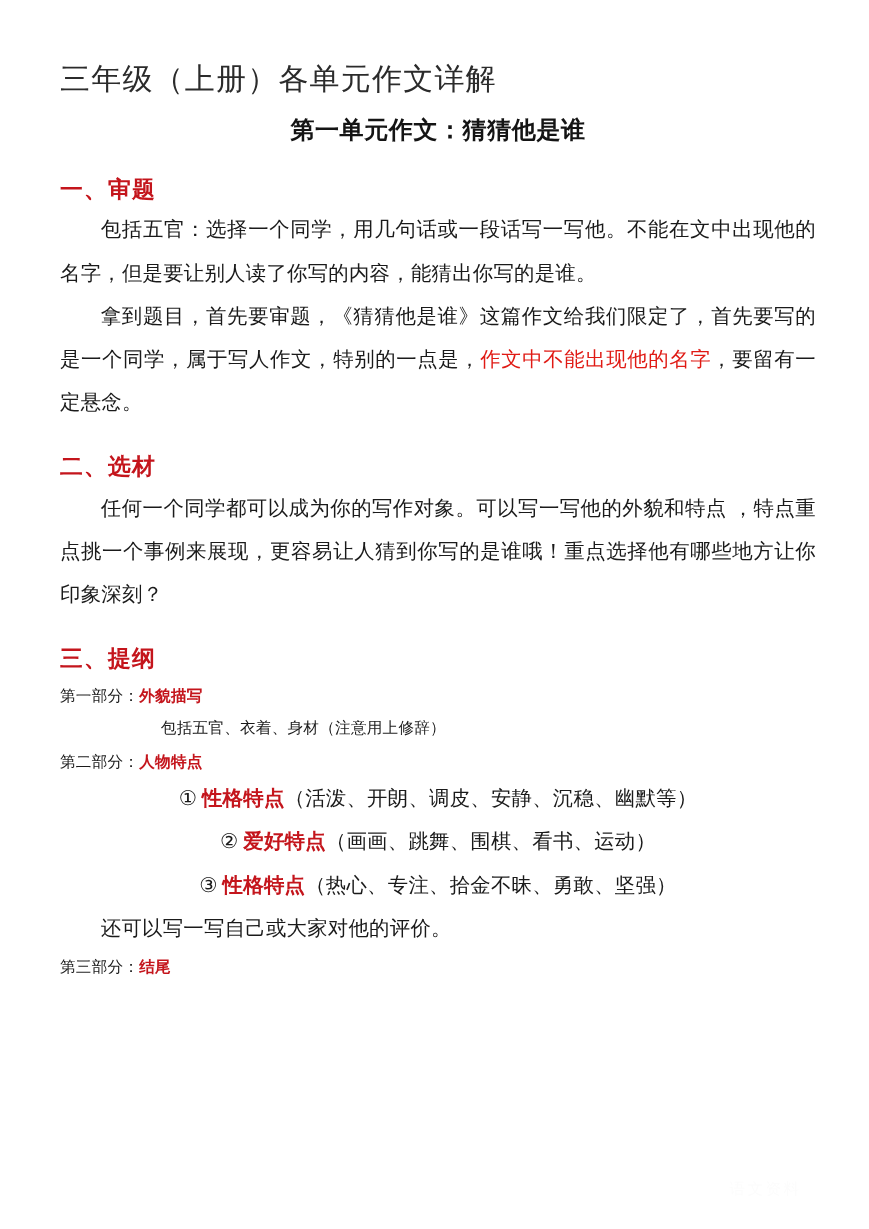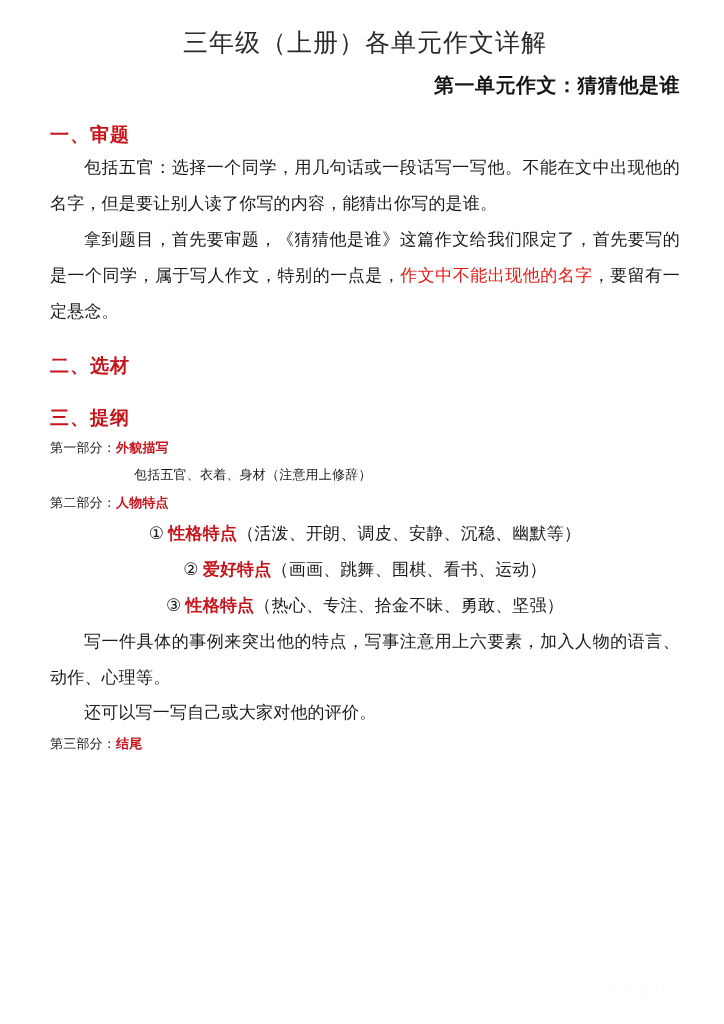--- a/index.html
+++ b/index.html
@@ -23,32 +23,31 @@
     box-sizing: border-box;
     padding: 0 44px 0 50px;
   }
 
   
   .doc-title {
     font-family: "Liberation Serif", "DejaVu Serif", serif;
     font-size: 25px;
     font-weight: 400;
     color: #2b2b2b;
-    text-align: center;
     letter-spacing: 1px;
     margin: 0;
-    padding-top: 26px;
+    padding-top: 50px;
     line-height: 1.35;
     white-space: nowrap;
   }
   .doc-subtitle {
     font-size: 20px;
     font-weight: 700;
     color: #141414;
-    text-align: right;
+    text-align: center;
     letter-spacing: 0.5px;
     margin: 0;
     padding-top: 12px;
     line-height: 1.35;
     white-space: nowrap;
   }
 
   
   .section-heading {
     font-size: 19px;
@@ -140,20 +139,23 @@
   <p class="para">
     <span>包括五官：选择一个同学，用几句话或一段话写一写他。不能在文中出现他的名字，但是要让别人读了你写的内容，能猜出你写的是谁。</span>
   </p>
 
   <p class="para">
     <span>拿到题目，首先要审题，《猜猜他是谁》这篇作文给我们限定了，首先要写的是一个同学，属于写人作文，特别的一点是，</span><span class="em-red-bright">作文中不能出现他的名字</span><span>，要留有一定悬念。</span>
   </p>
 
   <h3 class="section-heading">二、选材</h3>
 
+  <p class="para">
+    <span>任何一个同学都可以成为你的写作对象。可以写一写他的外貌和特点 ，特点重点挑一个事例来展现，更容易让人猜到你写的是谁哦！重点选择他有哪些地方让你印象深刻？</span>
+  </p>
 
   <h3 class="section-heading">三、提纲</h3>
 
   <p class="outline-row">
     <span>第一部分：</span><span class="em-red">外貌描写</span>
   </p>
 
   <p class="outline-row indented">
     <span>包括五官、衣着、身材（注意用上修辞）</span>
   </p>
@@ -167,23 +169,20 @@
   </p>
 
   <p class="numbered-row">
     <span class="circle-num">②</span><span class="em-red">爱好特点</span><span class="paren">（画画、跳舞、围棋、看书、运动）</span>
   </p>
 
   <p class="numbered-row">
     <span class="circle-num">③</span><span class="em-red">性格特点</span><span class="paren">（热心、专注、拾金不昧、勇敢、坚强）</span>
   </p>
 
-  <p class="para tight">
-    <span>写一件具体的事例来突出他的特点，写事注意用上六要素，加入人物的语言、动作、心理等。</span>
-  </p>
 
   <p class="para tight">
     <span>还可以写一写自己或大家对他的评价。</span>
   </p>
 
   <p class="outline-row">
     <span>第三部分：</span><span class="em-red">结尾</span>
   </p>
 
   <div class="watermark">语文资料</div>

